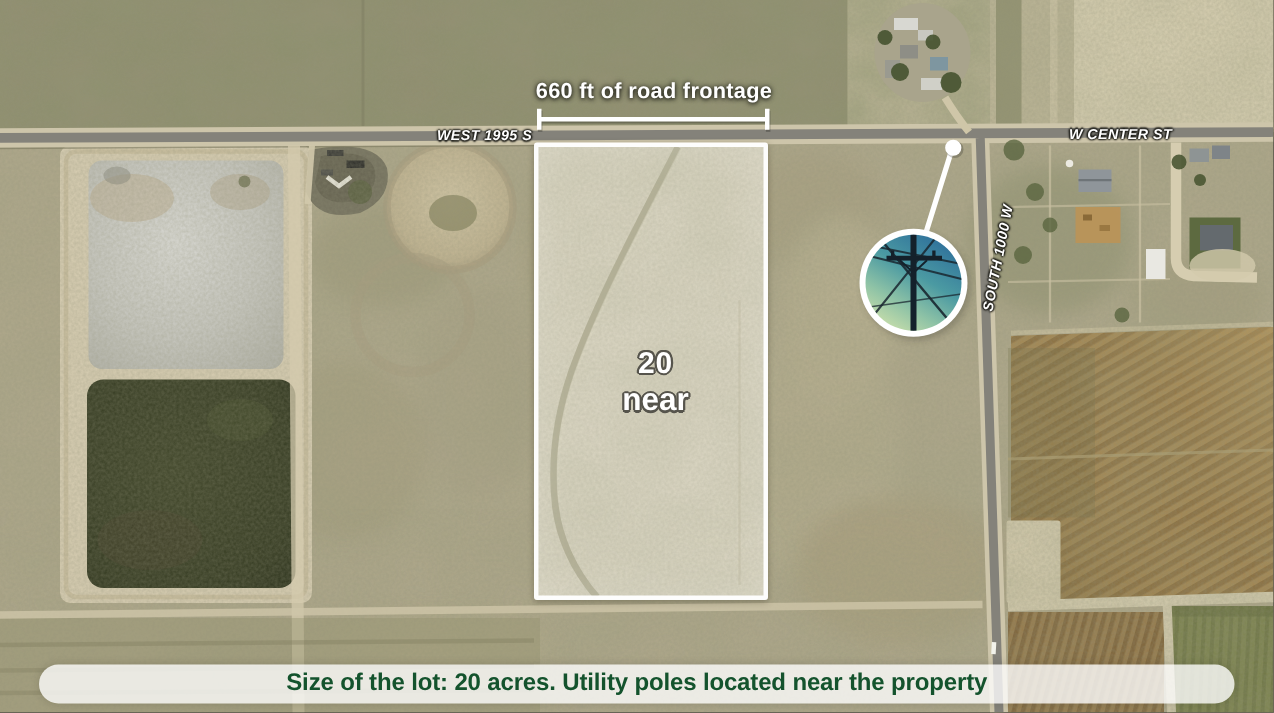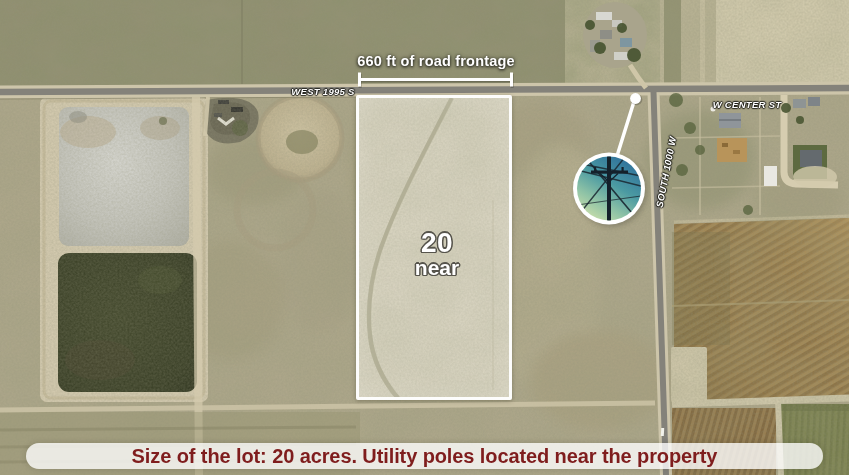--- a/index.html
+++ b/index.html
@@ -22,39 +22,39 @@
     left:436px;top:61px;transform:translate(-50%,-50%);
     font-size:14.5px;font-weight:700;letter-spacing:.2px;
     text-shadow:0 1px 3px rgba(0,0,0,.9),0 0 4px rgba(0,0,0,.45);
   }
   .lbl-road{
     font-style:italic;font-weight:700;font-size:9.5px;letter-spacing:.3px;
     text-shadow:0 0 2px rgba(25,25,20,.95),-1px 0 1px rgba(25,25,20,.8),
       1px 0 1px rgba(25,25,20,.8),0 1px 1px rgba(25,25,20,.8),0 -1px 1px rgba(25,25,20,.8);
   }
   .lbl-road-west{left:323px;top:91px;transform:translate(-50%,-50%);}
-  .lbl-road-center{left:747px;top:104px;transform:translate(-50%,-50%);}
+  .lbl-road-center{left:747px;top:90px;transform:translate(-50%,-50%);}
   .lbl-road-south{left:666px;top:172px;transform:translate(-50%,-50%) rotate(-79deg);}
   .lbl-acres{
     left:437px;top:254px;transform:translate(-50%,-50%);
     text-align:center;font-weight:700;line-height:1;color:#fff;
     text-shadow:-1.5px 0 0 #56544c,1.5px 0 0 #56544c,0 -1.5px 0 #56544c,0 1.5px 0 #56544c,
       -1px -1px 0 #56544c,1px -1px 0 #56544c,-1px 1px 0 #56544c,1px 1px 0 #56544c;
   }
-  .lbl-acres .num{display:block;font-size:28px;line-height:26px;letter-spacing:.5px;}
+  .lbl-acres .num{display:block;font-size:20px;line-height:26px;letter-spacing:.5px;}
   .lbl-acres .word{display:block;font-size:21px;line-height:23px;}
   
   .caption-bar{
     position:absolute;left:26px;top:443px;width:797px;height:26px;
     background:rgba(255,255,255,.78);border-radius:13px;
     display:flex;align-items:center;justify-content:center;
     box-shadow:0 0 6px rgba(40,40,30,.18);
   }
   .caption-bar span{
-    font-size:20px;font-weight:600;color:#7f1d1d;letter-spacing:-.1px;white-space:nowrap;
+    font-size:16px;font-weight:600;color:#14532d;letter-spacing:-.1px;white-space:nowrap;
   }
 </style>
 </head>
 <body>
 
 <div class="stage">
 
   <svg class="layer" width="849" height="475" viewBox="0 0 849 475" aria-hidden="true">
     <defs>
       <radialGradient id="pondL" cx="45%" cy="40%" r="80%">

